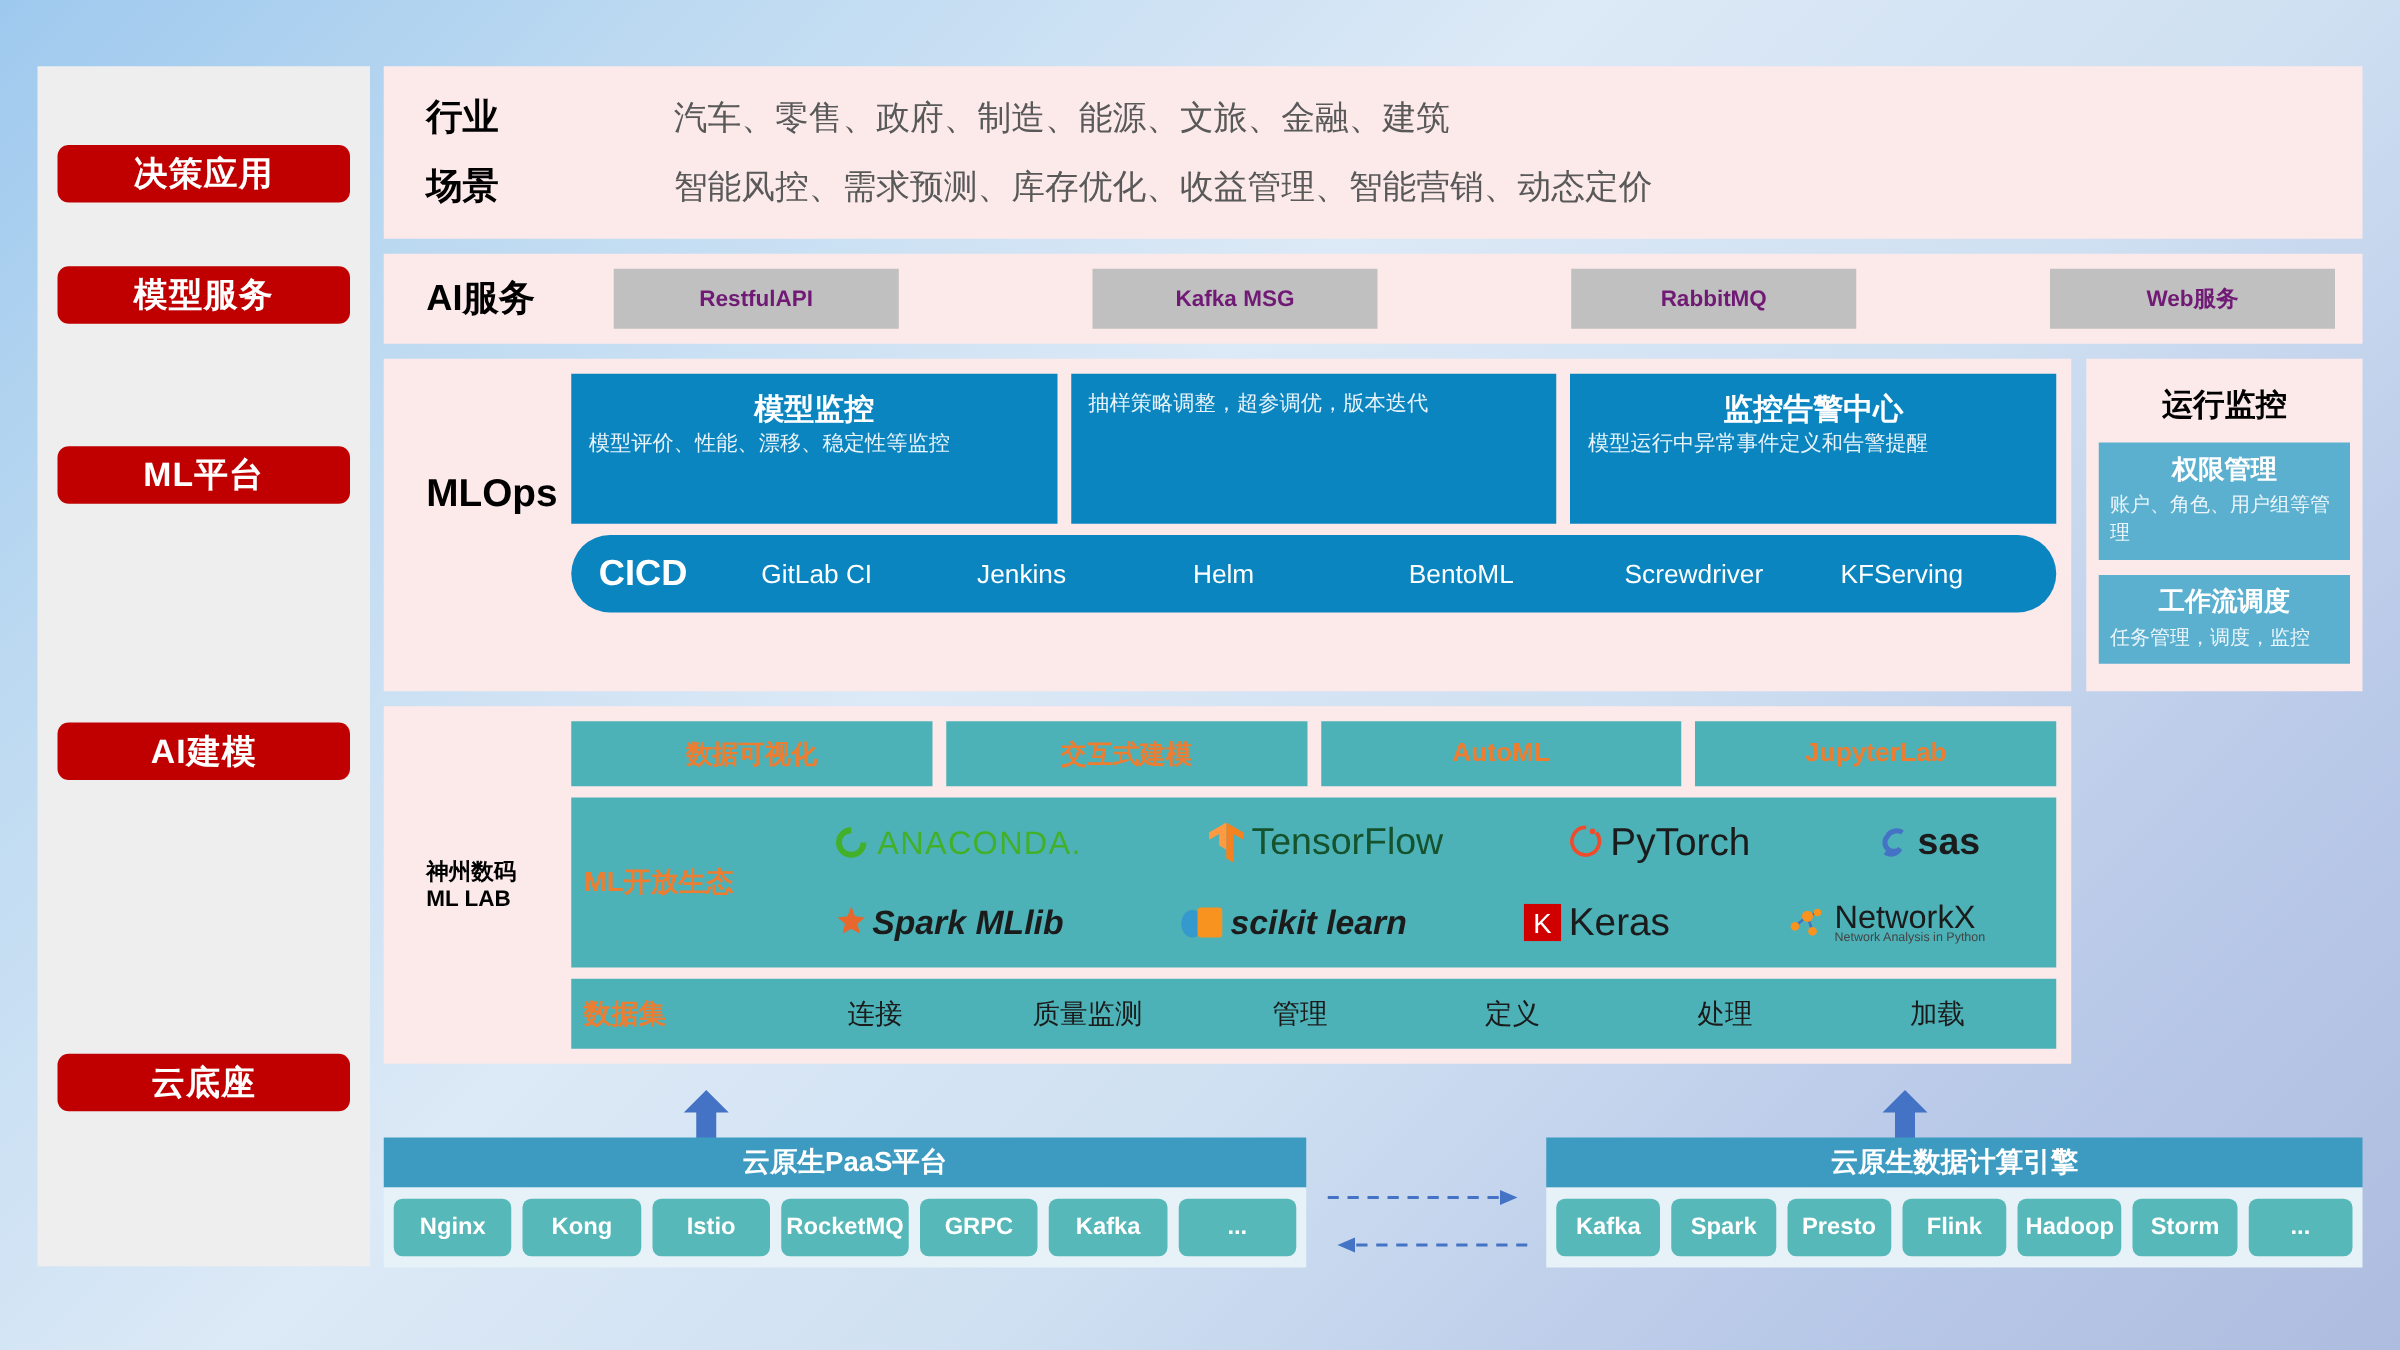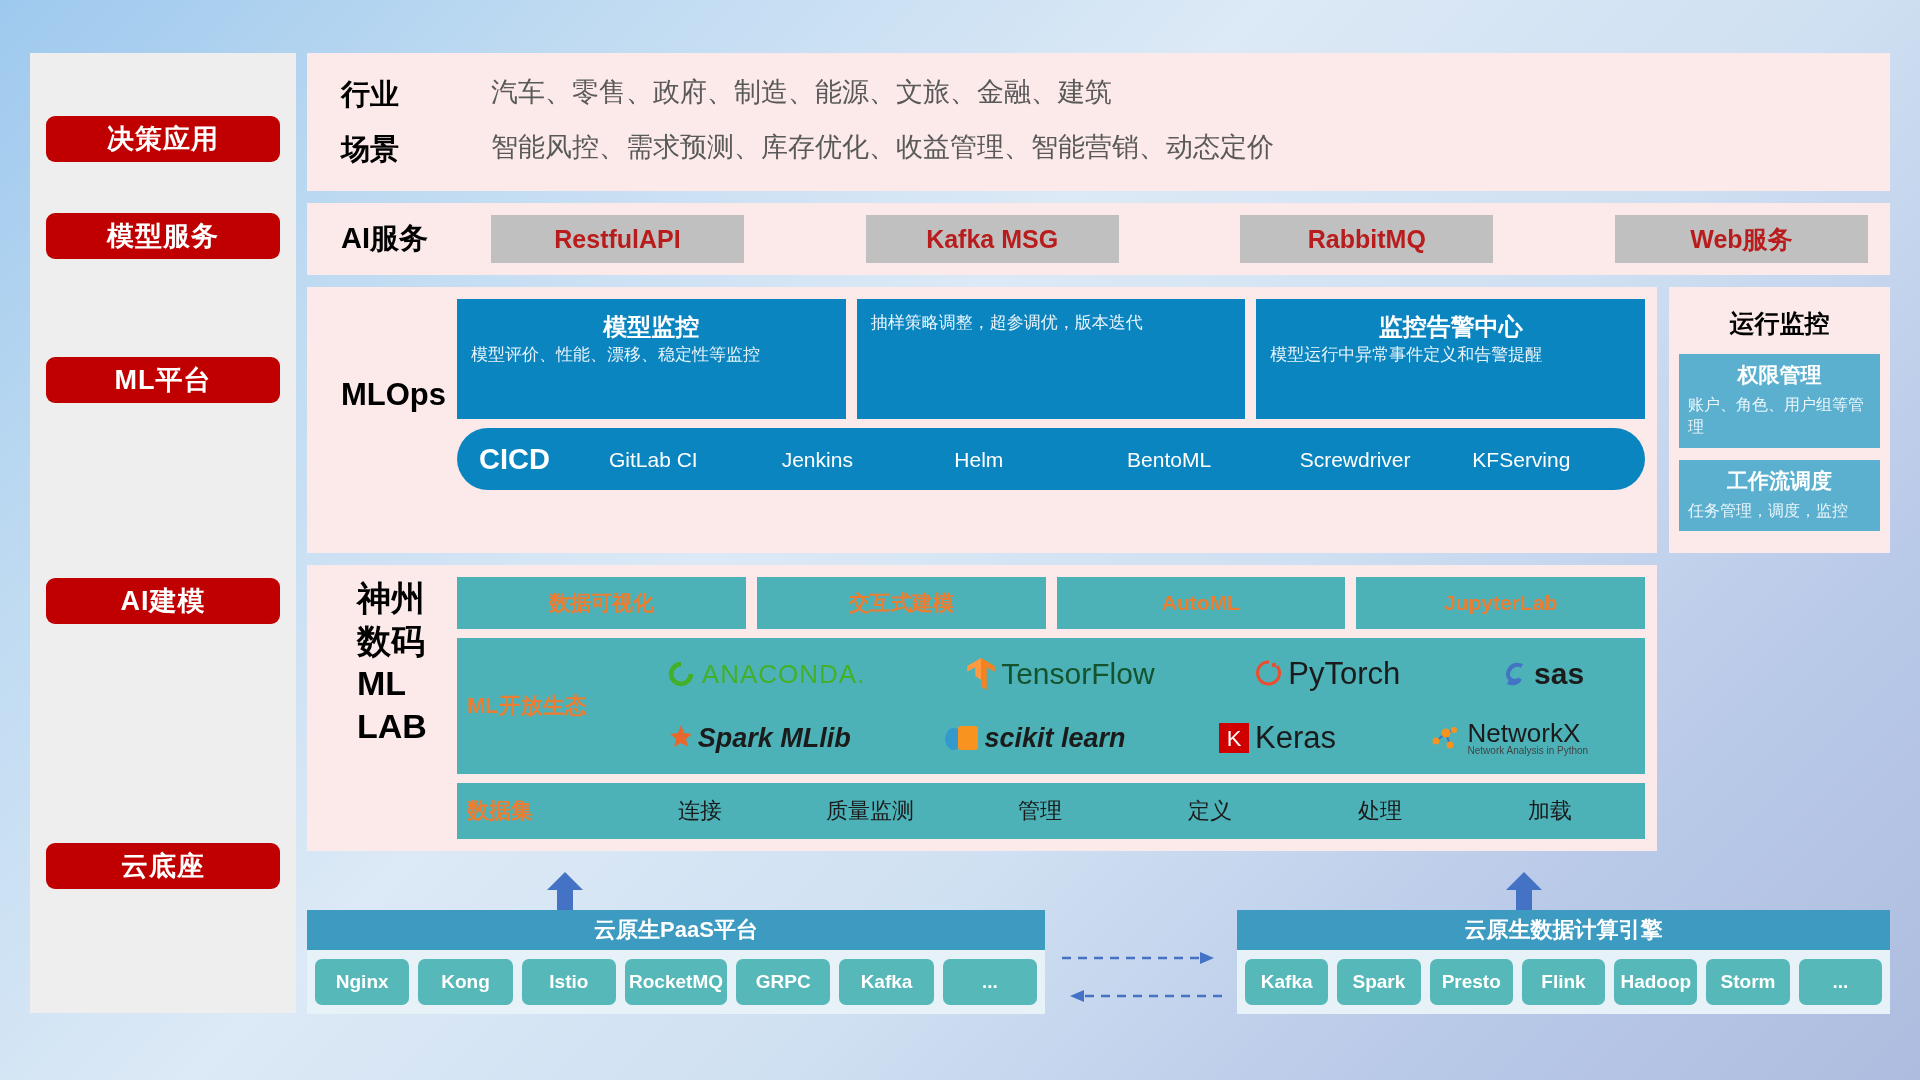--- a/index.html
+++ b/index.html
@@ -38,32 +38,32 @@
     position: relative;
   }
 
   
   #row-apps { height: 138px; display: flex; align-items: center; padding-left: 34px; }
   .row-label {
     font-size: 29px; font-weight: bold; color: #000;
     width: 150px; flex: none;
   }
   .rowlist { font-size: 27px; color: #595959; line-height: 1.9; }
-  .rl-line { display: flex; align-items: flex-start; }
+  .rl-line { display: flex; align-items: center; gap: 48px; }
   .rl-line .row-label { width: 150px; }
 
   
   #row-svc { height: 72px; margin-top: 12px; display: flex; align-items: center; padding: 0 22px 0 34px; }
   #row-svc .row-label { width: 150px; }
   .svc-wrap { flex: 1; display: flex; gap: 0; justify-content: space-between; }
   .svc-box {
-    width: 253px; height: 48px;
+    width: 228px; height: 48px;
     background: #c0c0c0;
     display: flex; align-items: center; justify-content: center;
-    font-size: 25px; font-weight: bold; color: #b91c1c;
+    font-size: 18px; font-weight: bold; color: #701a75;
   }
 
   
   #row-mid { margin-top: 12px; display: flex; }
   #mlops-band { width: 1350px; background: #fceaea; padding: 12px 12px 12px 0; }
   #mlops-inner { display: flex; }
   #mlops-label {
     width: 150px; flex: none;
     display: flex; align-items: center; justify-content: flex-start;
     padding-left: 34px;
@@ -106,23 +106,23 @@
     background: #5bb0cf; color: #fff;
     padding: 7px 9px 9px;
     margin-bottom: 12px;
   }
   .mon-card-title { font-size: 21px; font-weight: bold; text-align: center; margin-bottom: 5px; }
   .mon-card-desc { font-size: 16px; line-height: 1.4; color: #eaf6fb; }
 
   
   #row-lab { margin-top: 12px; width: 1350px; background: #fceaea; padding: 12px 12px 12px 0; display: flex; }
   #lab-label {
-    width: 150px; flex: none; display: flex; 
-    padding-left: 50px;
-    font-size: 34px; font-weight: bold; color: #000; line-height: 1.25;
+    width: 150px; flex: none; display: flex; align-items: center;
+    padding-left: 34px;
+    font-size: 18px; font-weight: bold; color: #000; line-height: 1.25;
   }
   #lab-right { flex: 1; }
   .lab-tabs { display: flex; gap: 11px; }
   .lab-tab {
     flex: 1; height: 52px; background: #4cb2b8;
     display: flex; align-items: center; justify-content: center;
     color: #ed7d31; font-size: 21px; font-weight: bold;
   }
   #eco-row {
     margin-top: 9px; background: #4cb2b8; height: 136px;

